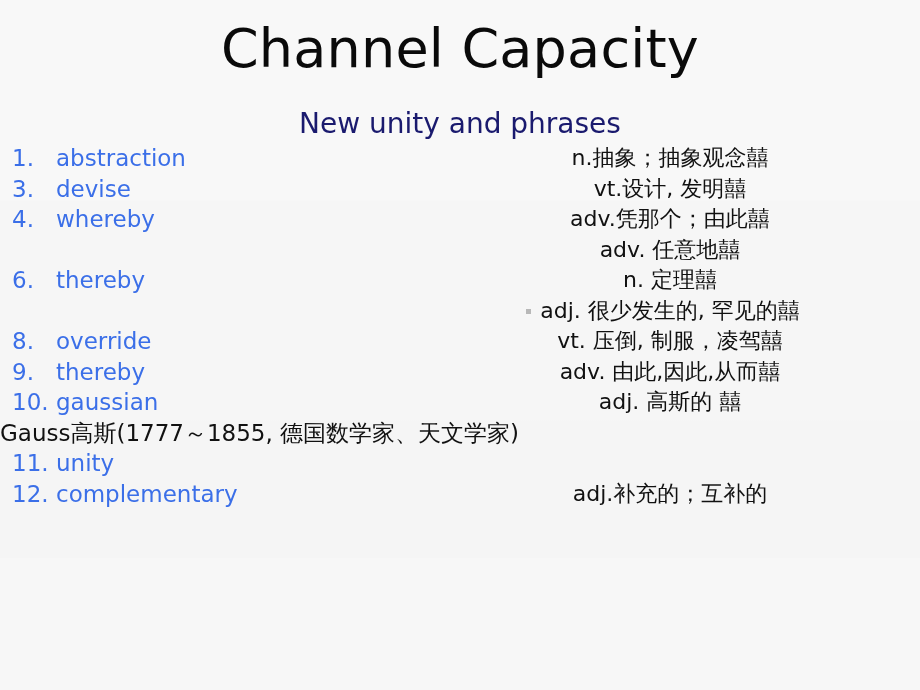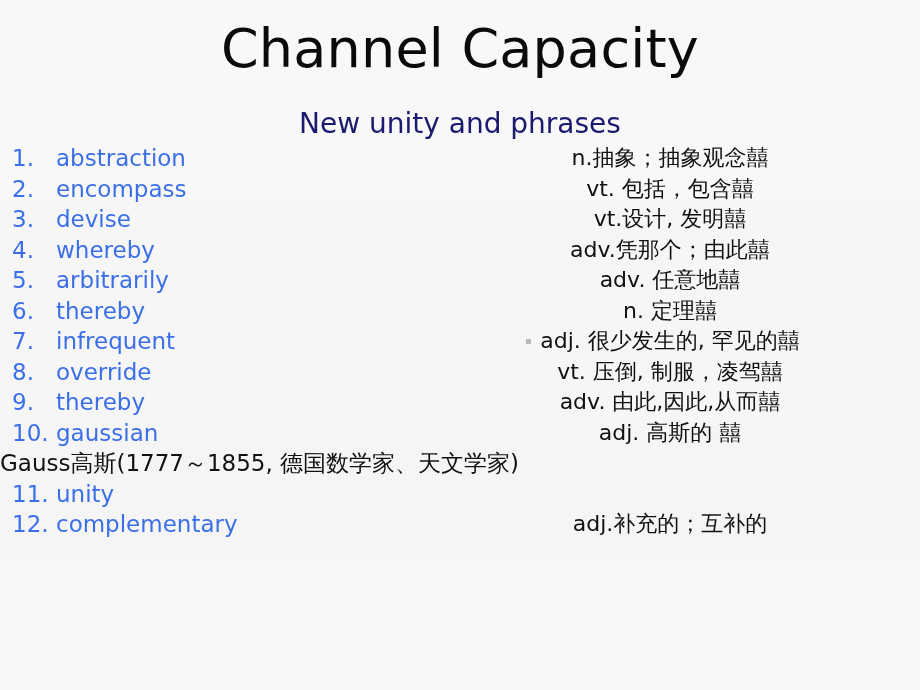--- a/index.html
+++ b/index.html
@@ -147,41 +147,35 @@
   <div id="slide-title">Channel Capacity</div>
 
   <div id="slide-subtitle">New unity and phrases</div>
 
   <div id="vocab-area">
       <div class="vocab-row">
         <div class="word-cell"><span class="word-num">1.</span><span class="word-text">abstraction</span></div>
         <div class="def-cell"><span class="def-inner">n.抽象；抽象观念囍</span></div>
       </div>
       <div class="vocab-row">
-        <div class="word-cell"><span class="word-num">2.</span><span class="word-text">encompass</span></div>
-        <div class="def-cell"><span class="def-inner">vt. 包括，包含囍</span></div>
-      </div>
-      <div class="vocab-row">
         <div class="word-cell"><span class="word-num">3.</span><span class="word-text">devise</span></div>
         <div class="def-cell"><span class="def-inner">vt.设计, 发明囍</span></div>
       </div>
       <div class="vocab-row">
         <div class="word-cell"><span class="word-num">4.</span><span class="word-text">whereby</span></div>
         <div class="def-cell"><span class="def-inner">adv.凭那个；由此囍</span></div>
       </div>
       <div class="vocab-row">
-        <div class="word-cell"><span class="word-num">5.</span><span class="word-text">arbitrarily</span></div>
         <div class="def-cell"><span class="def-inner">adv. 任意地囍</span></div>
       </div>
       <div class="vocab-row">
         <div class="word-cell"><span class="word-num">6.</span><span class="word-text">thereby</span></div>
         <div class="def-cell"><span class="def-inner">n. 定理囍</span></div>
       </div>
       <div class="vocab-row">
-        <div class="word-cell"><span class="word-num">7.</span><span class="word-text">infrequent</span></div>
         <div class="def-cell"><span class="def-inner">adj. 很少发生的, 罕见的囍<span class="def-bullet"></span></span></div>
       </div>
       <div class="vocab-row">
         <div class="word-cell"><span class="word-num">8.</span><span class="word-text">override</span></div>
         <div class="def-cell"><span class="def-inner">vt. 压倒, 制服，凌驾囍</span></div>
       </div>
       <div class="vocab-row">
         <div class="word-cell"><span class="word-num">9.</span><span class="word-text">thereby</span></div>
         <div class="def-cell"><span class="def-inner">adv. 由此,因此,从而囍</span></div>
       </div>

